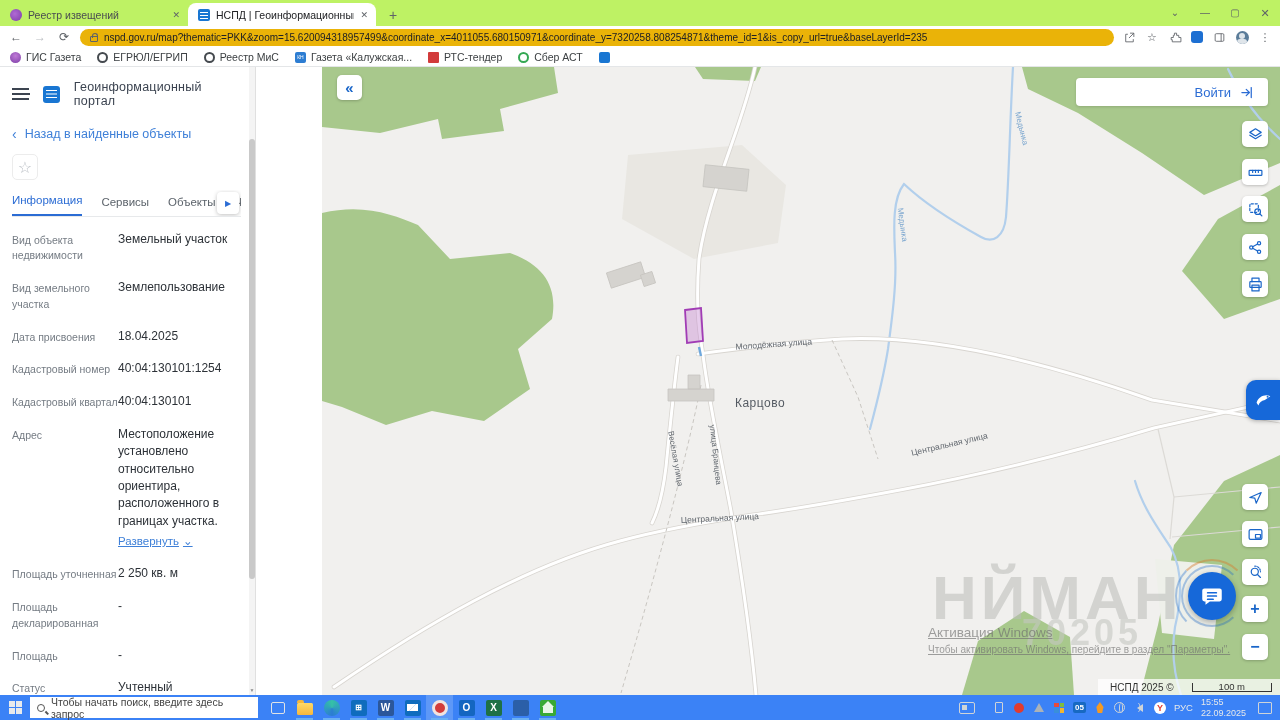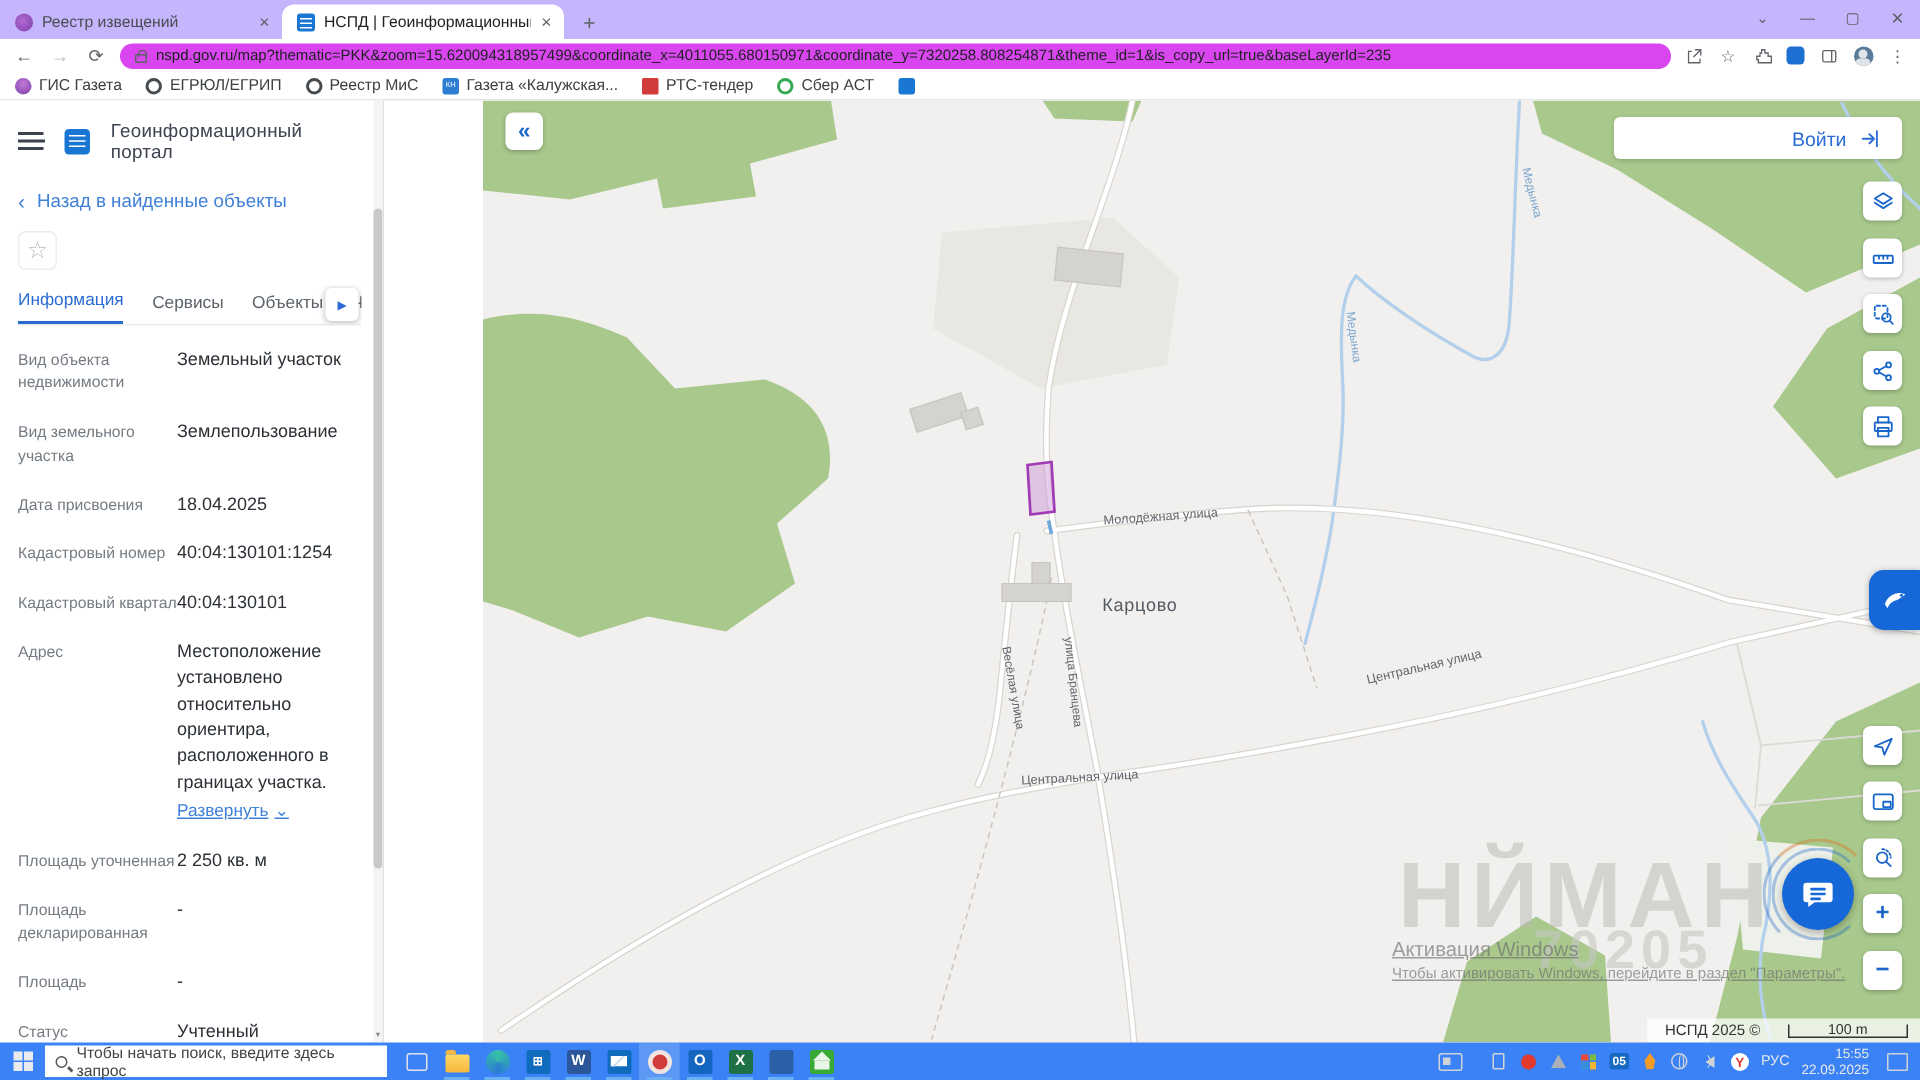--- a/index.html
+++ b/index.html
@@ -1,38 +1,38 @@
 <!DOCTYPE html>
 <html><head>
 <meta charset="utf-8">
 <style>
   * { margin:0; padding:0; box-sizing:border-box; }
   html,body { width:1280px; height:720px; overflow:hidden; }
   body { font-family:"Liberation Sans", sans-serif; font-size:12px; color:#202124; background:#fff; position:relative; }
   .screen { position:absolute; inset:0; }
 
   
-  .tabstrip { position:absolute; left:0; top:0; width:1280px; height:26px; background:#c4b5fd; display:flex; align-items:flex-end; }
+  .tabstrip { position:absolute; left:0; top:0; width:1280px; height:26px; background:#bef264; display:flex; align-items:flex-end; }
   .tab { display:flex; align-items:center; gap:6px; height:23px; padding:0 8px 0 10px; width:188px; font-size:10.5px; color:#4a4d51; }
   .tab.active { background:#fff; border-radius:8px 8px 0 0; color:#202124; }
   .tab .title { flex:1; white-space:nowrap; overflow:hidden; }
   .tab .close { color:#5f6368; font-size:9px; cursor:pointer; }
   .favicon { width:12px; height:12px; border-radius:2px; flex:0 0 auto; }
   .fav-registry { background:radial-gradient(circle at 40% 40%, #b06ad4, #7d3fa8); border-radius:50%; }
   .fav-nspd { background:#1976d2; position:relative; }
   .fav-nspd:before { content:""; position:absolute; left:2px; top:3px; width:8px; height:1.5px; background:#fff; box-shadow:0 3px 0 #fff, 0 6px 0 #fff; }
   .newtab { width:22px; height:22px; display:flex; align-items:center; justify-content:center; font-size:14px; color:#5f6368; margin-left:6px; }
   .wincontrols { margin-left:auto; display:flex; align-items:center; height:26px; }
   .wincontrols span { width:30px; text-align:center; font-size:10px; color:#5f6368; line-height:26px; }
   .wincontrols .wclose { font-size:11px; }
 
   .urlrow { position:absolute; left:0; top:26px; width:1280px; height:22px; background:#fff; display:flex; align-items:center; padding:0 8px; gap:8px; }
   .navic { color:#5f6368; font-size:12px; width:16px; text-align:center; }
   .navic.dis { color:#b8bcc0; }
-  .urlbar { flex:1; height:17px; background:#d946ef; border-radius:9px; display:flex; align-items:center; padding:0 10px; gap:6px; font-size:10px; color:#202124; overflow:hidden; white-space:nowrap; }
+  .urlbar { flex:1; height:17px; background:#eab308; border-radius:9px; display:flex; align-items:center; padding:0 10px; gap:6px; font-size:10px; color:#202124; overflow:hidden; white-space:nowrap; }
   .lock { width:8px; height:6px; border:1.2px solid #5f6368; border-radius:1px; position:relative; margin-top:3px; }
   .lock:before { content:""; position:absolute; left:1px; top:-4px; width:4px; height:4px; border:1.2px solid #5f6368; border-bottom:none; border-radius:3px 3px 0 0; }
   .urlicons { display:flex; align-items:center; gap:9px; color:#5f6368; }
   .urlicons .uic { width:14px; height:14px; display:flex; align-items:center; justify-content:center; font-size:11px; }
   .uic svg { width:13px; height:13px; stroke:#5f6368; fill:none; stroke-width:1.6; }
   .uic.blue { background:#1d6fd2; border-radius:3px; width:12px; height:12px; }
   .avatar-ic { width:13px; height:13px; border-radius:50%; background:#5b7c99; position:relative; overflow:hidden; }
   .avatar-ic:before { content:""; position:absolute; left:3.5px; top:2px; width:6px; height:6px; border-radius:50%; background:#dfe5ea; }
   .avatar-ic:after { content:""; position:absolute; left:1.5px; top:8.5px; width:10px; height:6px; border-radius:5px; background:#dfe5ea; }
 
@@ -143,21 +143,21 @@
   .t-sec { width:10px; height:10px; display:grid; grid-template-columns:4.5px 4.5px; grid-template-rows:4.5px 4.5px; gap:1px; }
   .t-sec i:nth-child(1){background:#e64a3c;} .t-sec i:nth-child(2){background:#7fbb42;} .t-sec i:nth-child(3){background:#3a8fd9;} .t-sec i:nth-child(4){background:#f2b630;}
   .t-05 { background:#1769c2; color:#fff; font-size:8px; font-weight:700; padding:1px 2px; border-radius:2px; }
   .t-flame { width:9px; height:11px; background:#f59a23; clip-path:polygon(50% 0, 90% 45%, 75% 100%, 25% 100%, 10% 45%); }
   .t-globe { width:11px; height:11px; border:1.2px solid #cfd4d8; border-radius:50%; position:relative; }
   .t-globe:before { content:""; position:absolute; left:4px; top:0; width:2px; height:10px; border-left:1px solid #cfd4d8; border-right:1px solid #cfd4d8; border-radius:50%; }
   .t-vol { width:0; height:0; border-top:4px solid transparent; border-bottom:4px solid transparent; border-right:6px solid #cfd4d8; position:relative; }
   .t-vol:before { content:")"; position:absolute; left:1px; top:-6px; color:#cfd4d8; font-size:9px; }
   .t-ya { width:12px; height:12px; border-radius:50%; background:#fff; color:#e23b2e; font-size:9px; font-weight:700; display:flex; align-items:center; justify-content:center; }
   .lang { font-size:9.5px; }
-  .clock { text-align:right; font-size:9px; line-height:1.2; }
+  .clock { text-align:left; font-size:9px; line-height:1.2; }
   .notif { width:14px; height:12px; border:1.2px solid #cfd4d8; border-radius:1px; margin-left:4px; margin-right:4px; }
 </style>
 </head>
 <body>
 
 <div class="screen">
 
   <div class="tabstrip">
     <div class="tab">
       <span class="favicon fav-registry"></span>

